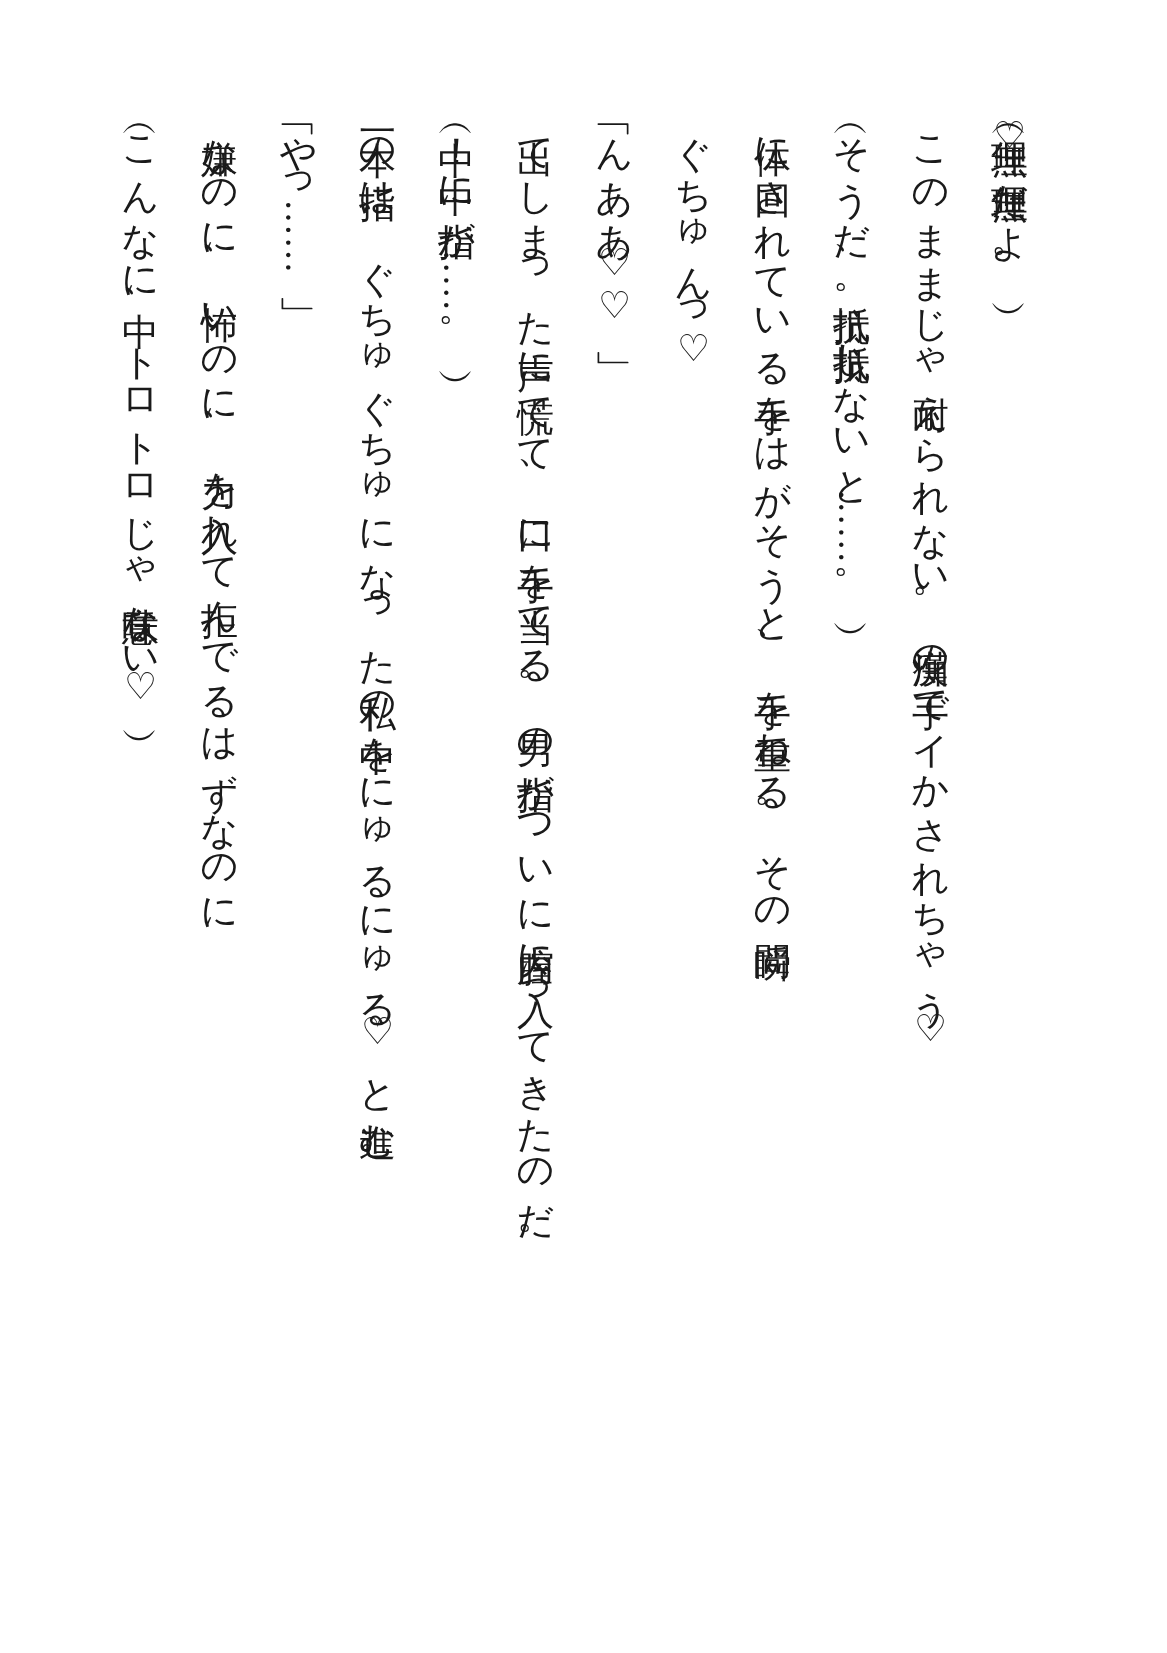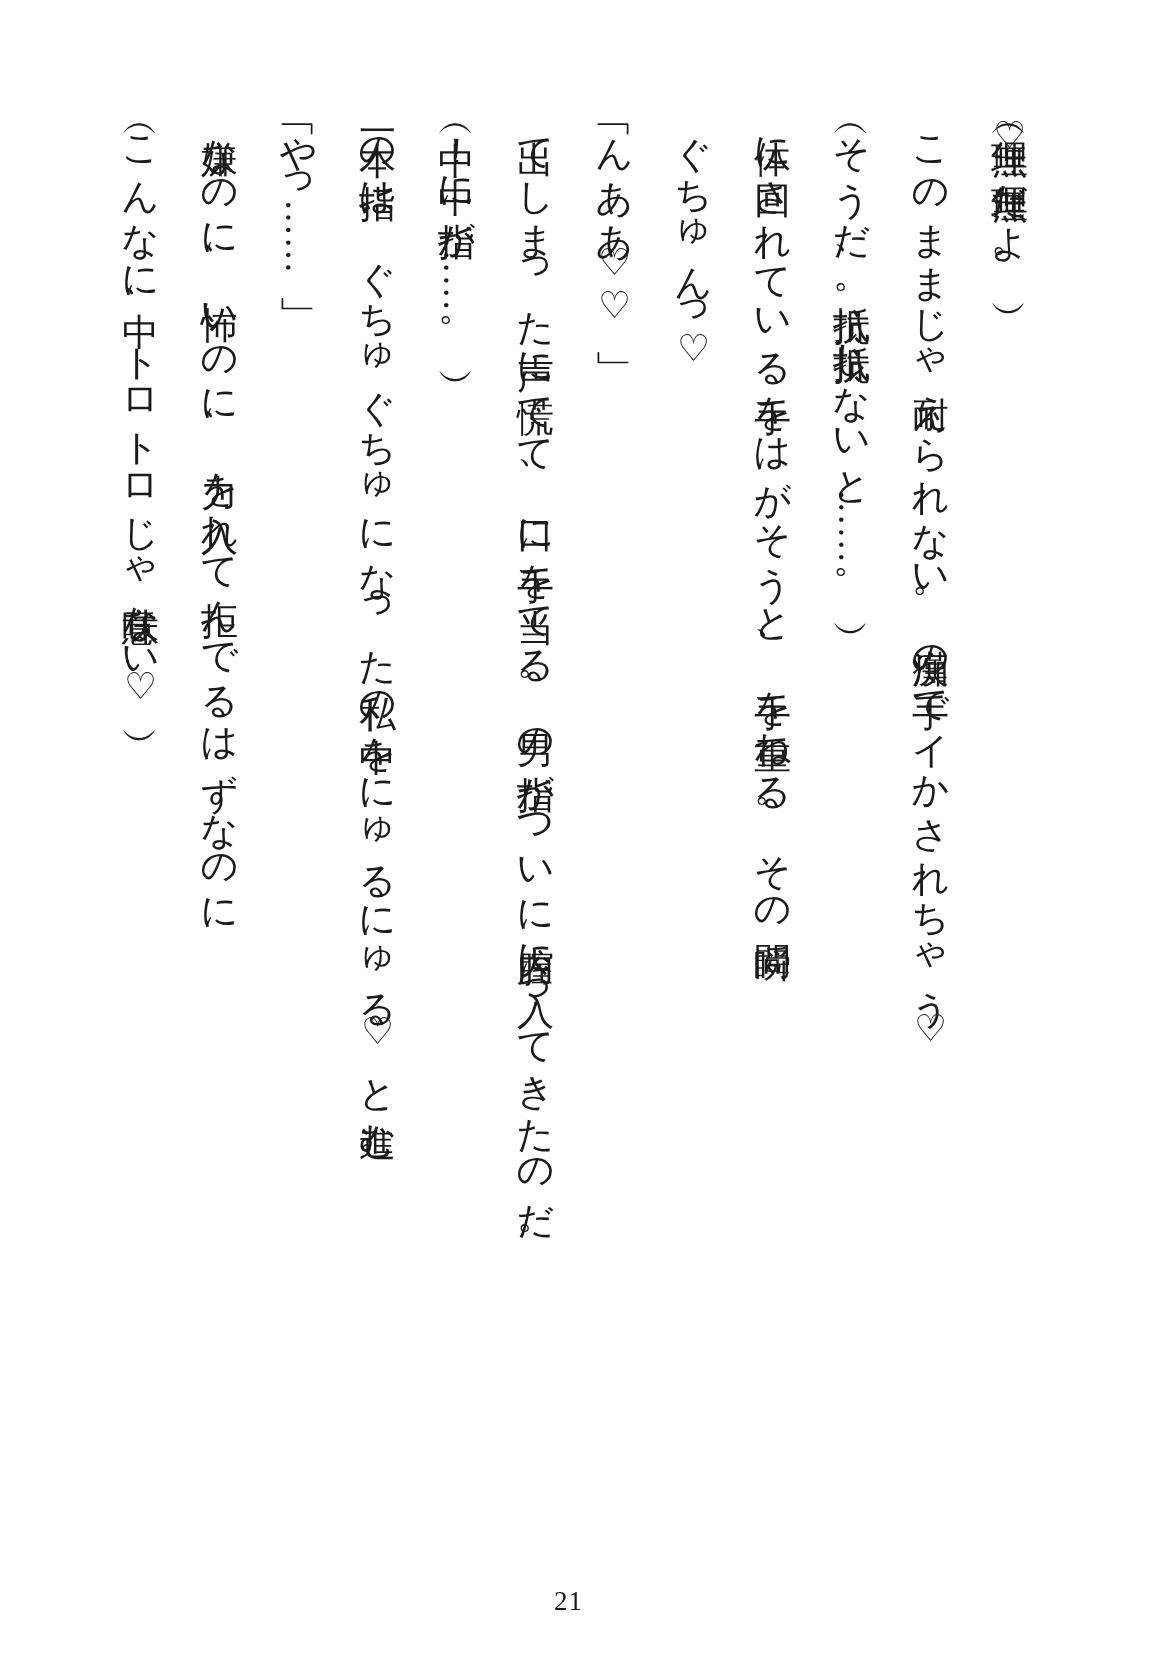--- a/index.html
+++ b/index.html
@@ -52,14 +52,13 @@
       <p class="para">体に回されている手をはがそうと、手を重ねる。その瞬間</p>
       <p class="para">ぐちゅんっ♡</p>
       <p class="para">「んああ♡♡」</p>
       <p class="para">出てしまった声に慌てて、口に手を当てる。男の指がついに膣内に入ってきたのだ。</p>
       <p class="para">（中！中に指が……。）</p>
       <p class="para">一本の指は、ぐちゅぐちゅになった私の中をにゅるにゅる♡と進む。</p>
       <p class="para">「やっ……」</p>
       <p class="para">嫌なのに、怖いのに、力を入れて拒んでるはずなのに</p>
       <p class="para">（こんなに中、トロトロじゃ意味ない♡）</p>
     </div>
-  <div class="page-number">21</div>
 </div>
 
 </body></html>

